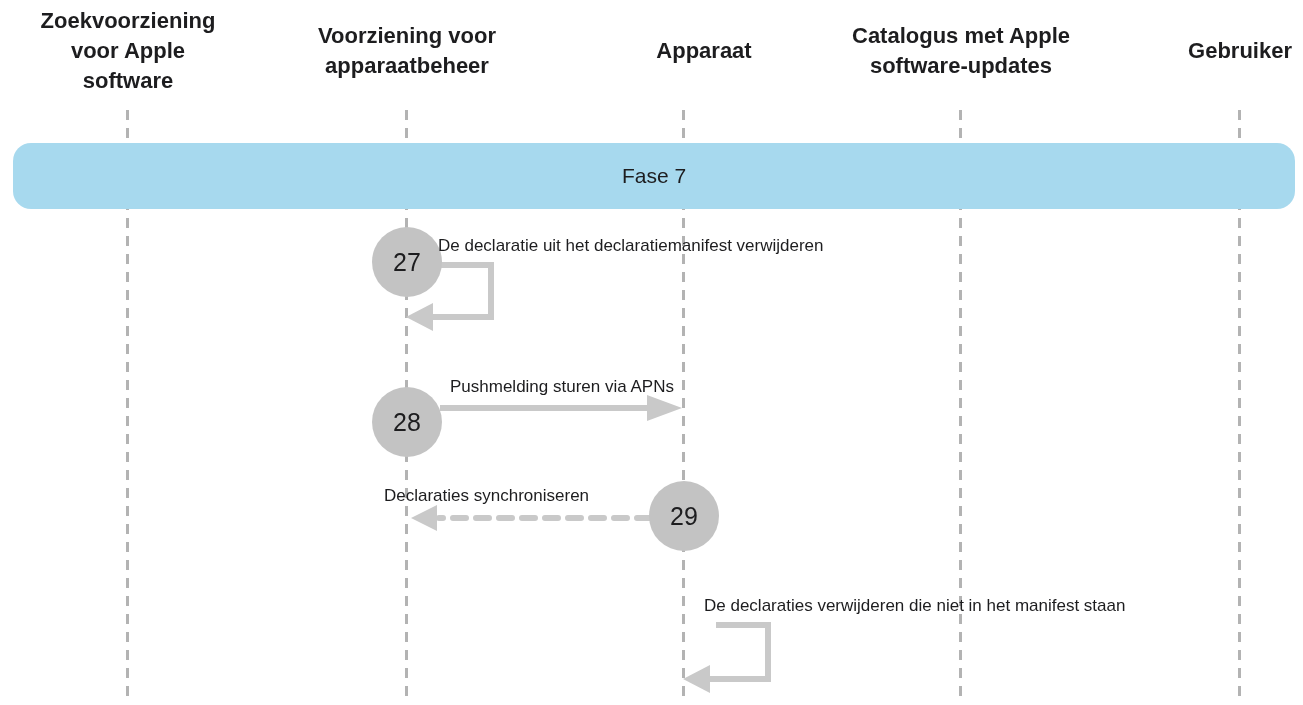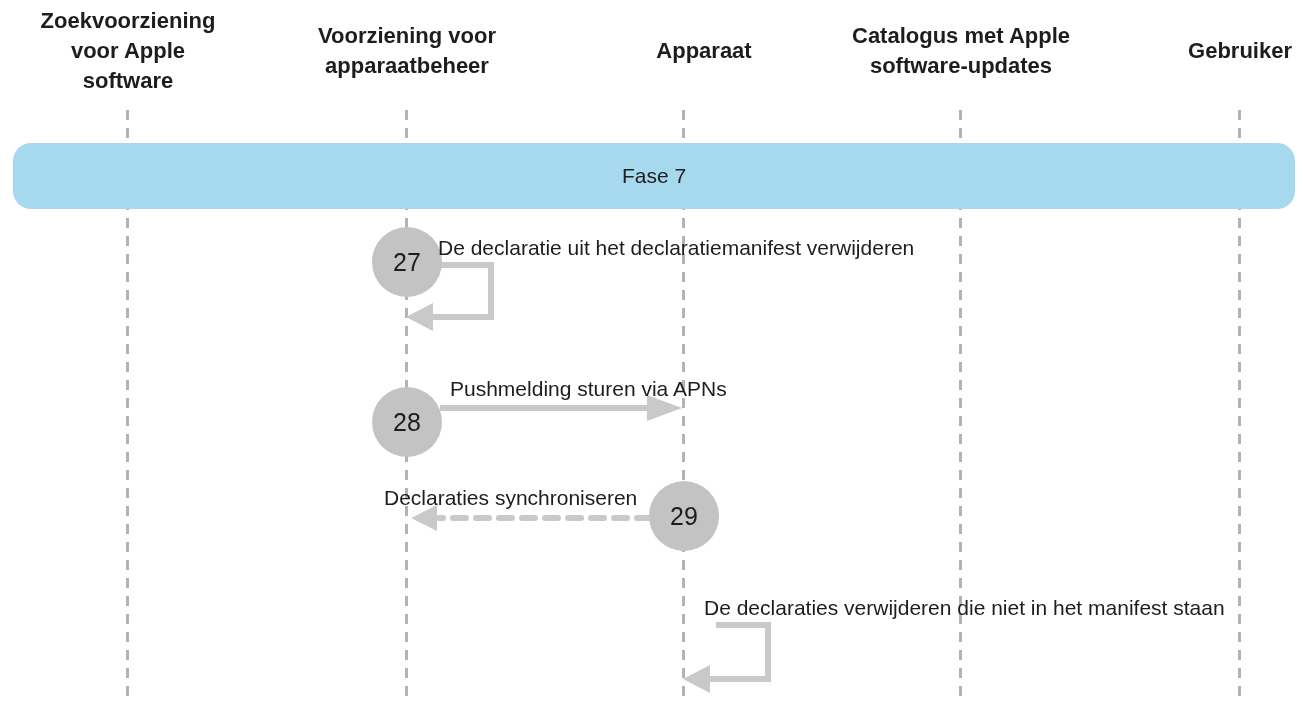--- a/index.html
+++ b/index.html
@@ -65,21 +65,21 @@
     display: flex;
     align-items: center;
     justify-content: center;
     font-size: 25px;
     font-weight: 400;
     color: #1d1d1f;
   }
   
   .step-label {
     position: absolute;
-    font-size: 21px;
+    font-size: 17px;
     font-weight: 400;
     white-space: nowrap;
     color: #1d1d1f;
   }
   .arrow-svg { position: absolute; overflow: visible; }
 </style>
 </head>
 <body>
 
 <div class="canvas">

